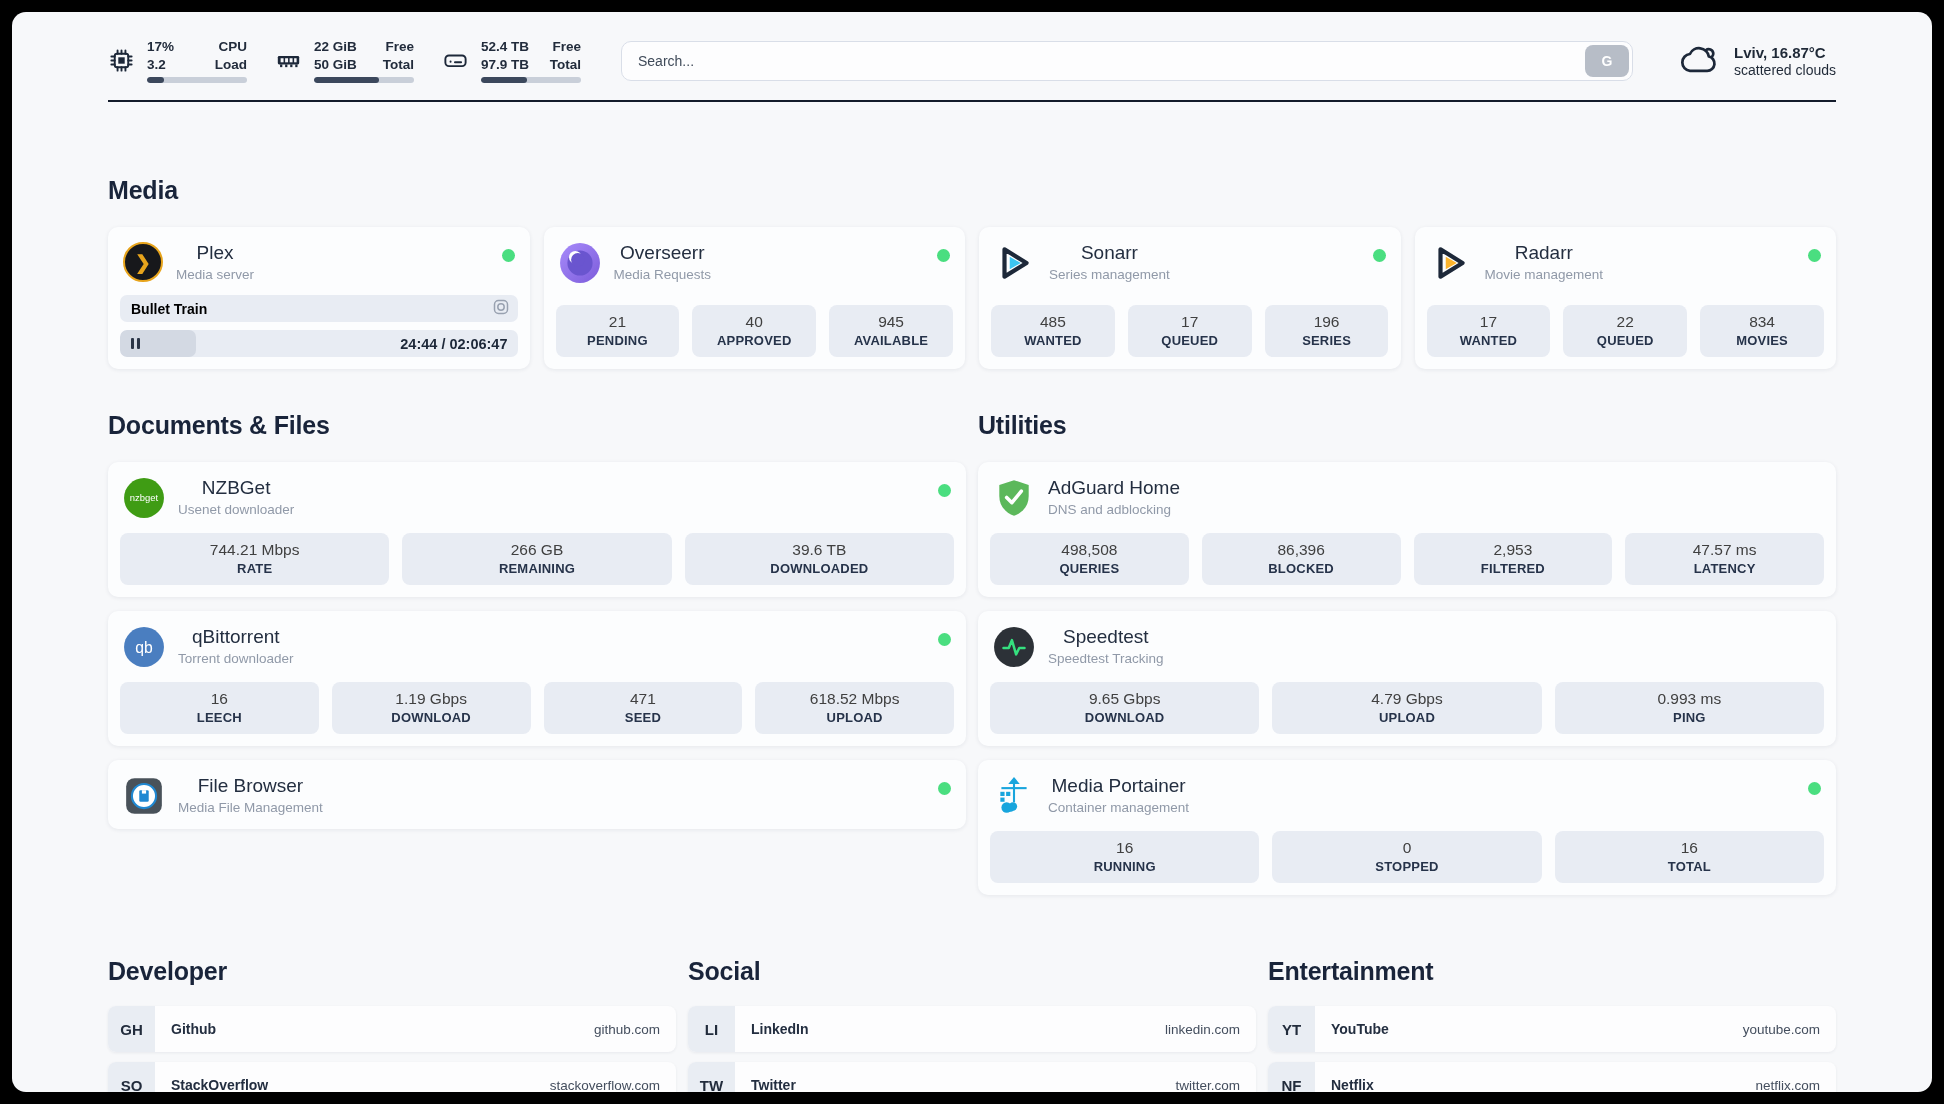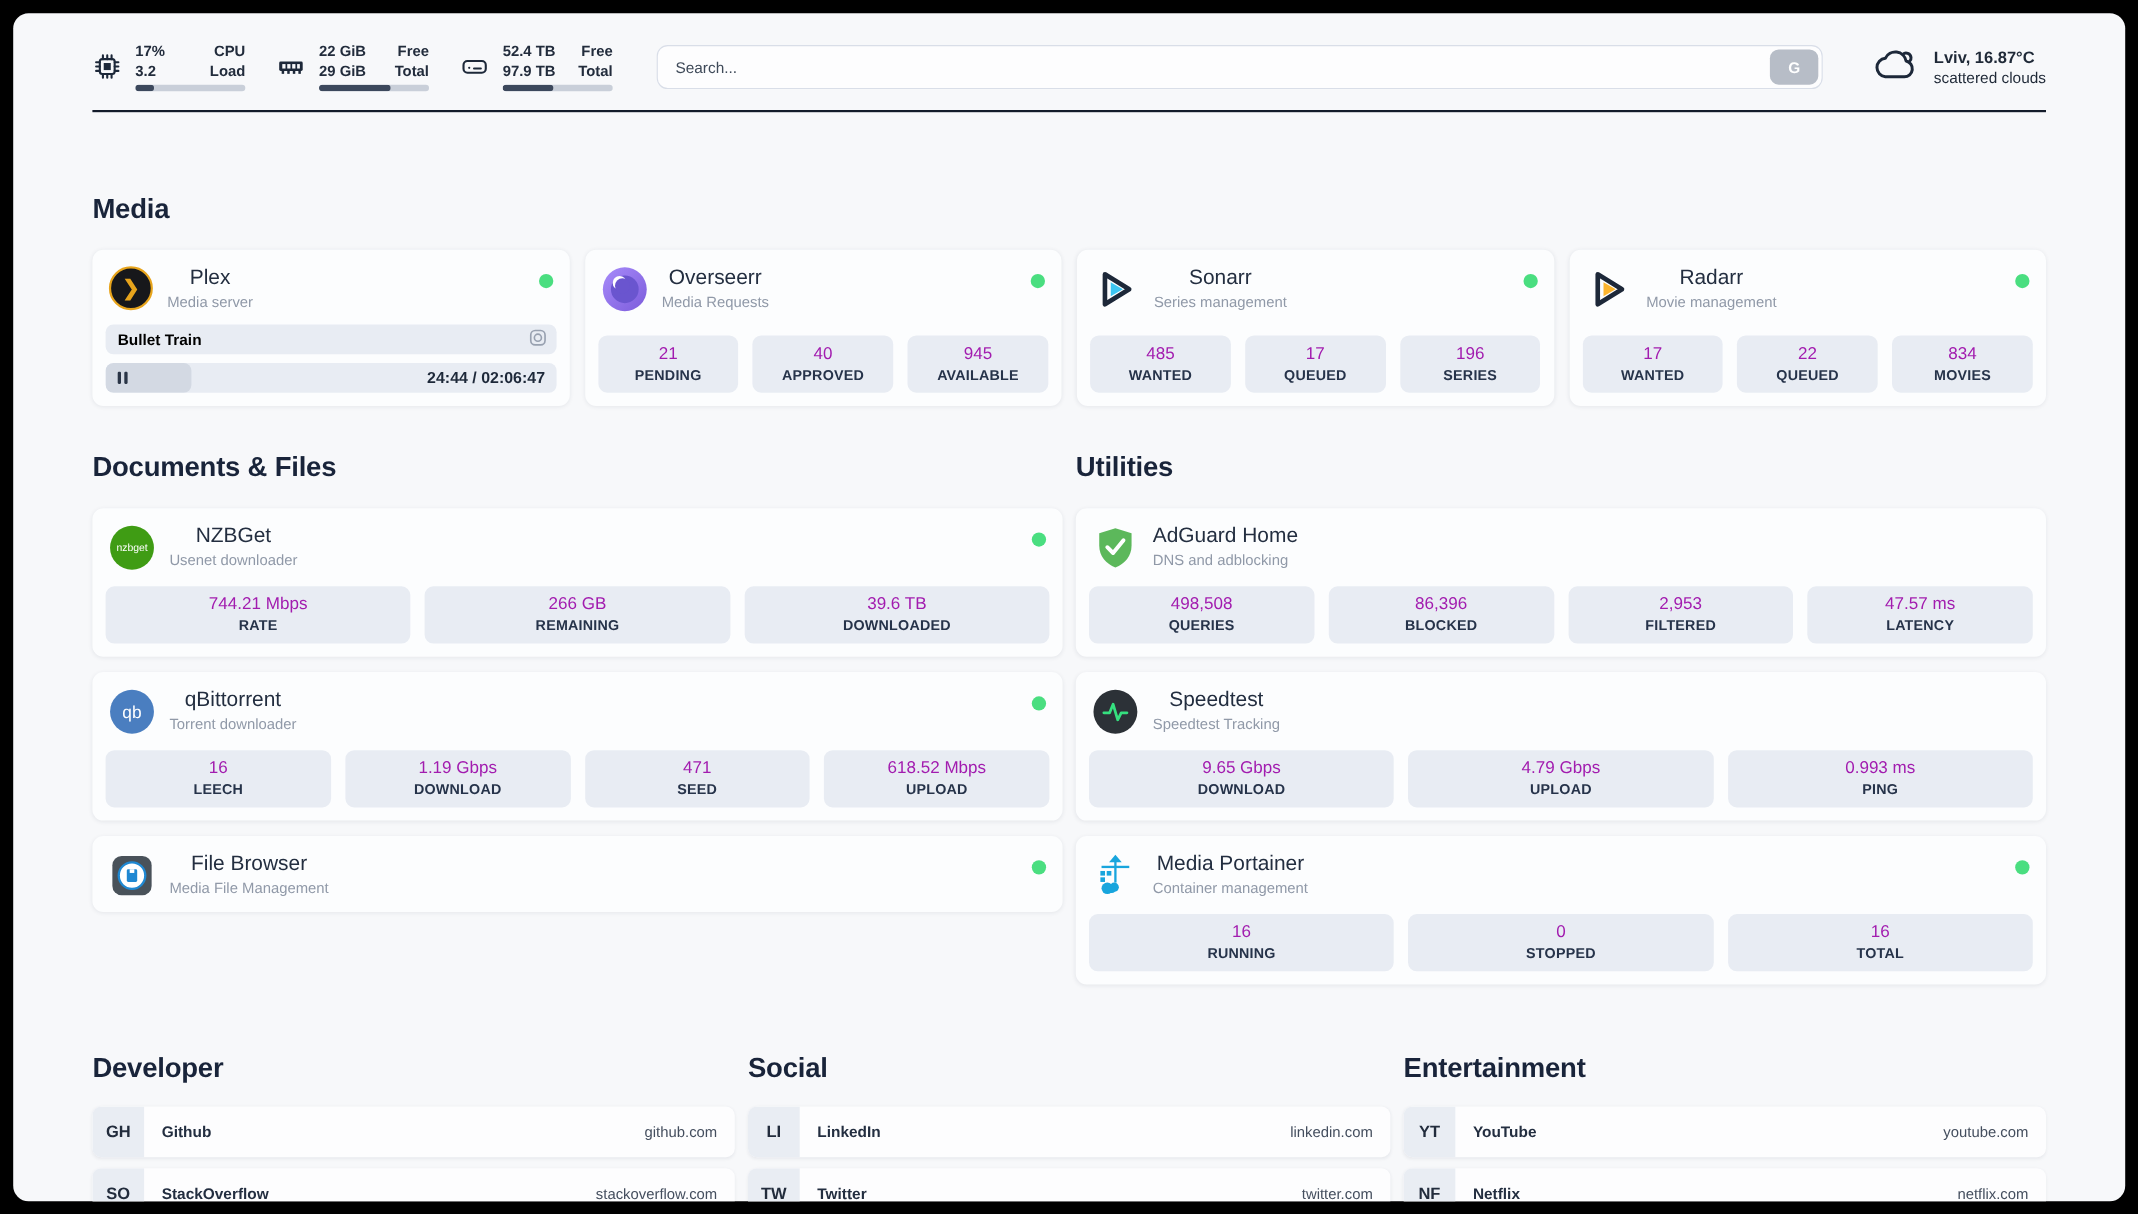--- a/index.html
+++ b/index.html
@@ -1,19 +1,19 @@
 <!DOCTYPE html>
 <html><head>
 <meta charset="utf-8">
 <style>
   * { margin:0; padding:0; box-sizing:border-box; }
   html,body { background:#000; }
   body { font-family:"Liberation Sans", sans-serif; width:1944px; height:1104px; position:relative; }
   .frame { width:1944px; height:1104px; padding:12px; }
-  .page { width:100%; height:100%; background:#f7f8fa; border-radius:14px; padding:0 72px; overflow:hidden; }
+  .page { width:100%; height:100%; background:#f7f8fa; border-radius:14px; padding:0 96px; overflow:hidden; }
 
   
   .topbar { margin-top:26px; display:flex; align-items:center; }
   .sysstats { display:flex; gap:28px; align-items:center; }
   .stat { display:flex; gap:12px; align-items:center; }
   .hicon { width:27px; height:27px; flex:none; display:flex; align-items:center; justify-content:center; }
   .stat-body { width:100px; }
   .stat-line { display:flex; justify-content:space-between; font-size:13.5px; font-weight:700; color:#222c3c; line-height:1.3; }
   .stat-bar { height:6px; background:#c9cfd9; border-radius:3px; margin-top:4px; overflow:hidden; }
   .stat-fill { height:100%; background:#3c485c; border-radius:3px; }
@@ -38,21 +38,21 @@
 
   .card { background:#fcfdfe; border-radius:10px; padding:12px; box-shadow:0 1px 4px rgba(25,40,70,.08); display:flex; flex-direction:column; }
   .card-head { display:flex; align-items:flex-start; gap:13px; padding:3px 3px 0 3px; }
   .app-icon { width:42px; height:42px; flex:none; display:flex; align-items:center; justify-content:center; }
   .app-name { font-size:19px; font-weight:400; color:#232e40; line-height:1.2;text-align:center; }
   .app-sub { font-size:13.5px; color:#9099a8; margin-top:2px; }
   .dot { width:13px; height:13px; border-radius:50%; background:#4ade80; margin-left:auto; margin-top:7px; flex:none; }
 
   .stats { display:flex; gap:13px; margin-top:auto; padding-top:14px; }
   .statbox { flex:1; background:#e8ecf3; border-radius:8px; text-align:center; padding:8px 4px 9px; }
-  .statbox .v { font-size:15.5px; color:#a21caf; font-weight:500; }
+  .statbox .v { font-size:15.5px; color:#404040; font-weight:500; }
   .statbox .l { font-size:13px; font-weight:700; color:#26334a; margin-top:2px; letter-spacing:.2px; }
 
   
   .pbar { margin-top:13px; height:27px; background:#e8ecf3; border-radius:7px; display:flex; align-items:center; padding:0 9px 0 11px; font-size:14px; font-weight:600; color:#000000; justify-content:space-between; }
   .pprog { margin-top:8px; height:27px; background:#e8ecf3; border-radius:7px; position:relative; overflow:hidden; }
   .pfill { position:absolute; left:0; top:0; bottom:0; background:#d3d9e3; border-radius:7px; display:flex; align-items:center; padding-left:11px; }
   .pause { display:flex; gap:3px; }
   .pause i { display:block; width:3px; height:11px; background:#2a3547; border-radius:1px; }
   .ptime { position:absolute; right:10px; top:0; bottom:0; display:flex; align-items:center; font-size:14.5px; font-weight:700; color:#1d2839; }
 
@@ -112,21 +112,21 @@
                 <rect x="13.5" y="15.5" width="2" height="2.4" fill="#1d2839"></rect>
                 <rect x="18" y="15.5" width="2" height="2.4" fill="#1d2839"></rect>
           </svg>
         </span>
         <div class="stat-body">
           <div class="stat-line">
                 <span>22 GiB</span>
                 <span>Free</span>
               </div>
           <div class="stat-line">
-                <span>29 GiB</span>
+                <span>50 GiB</span>
                 <span>Total</span>
               </div>
           <div class="stat-bar">
                 <div class="stat-fill" style="width: 65%;"></div>
               </div>
         </div>
       </div>
 
       <div class="stat">
         <span class="hicon">

